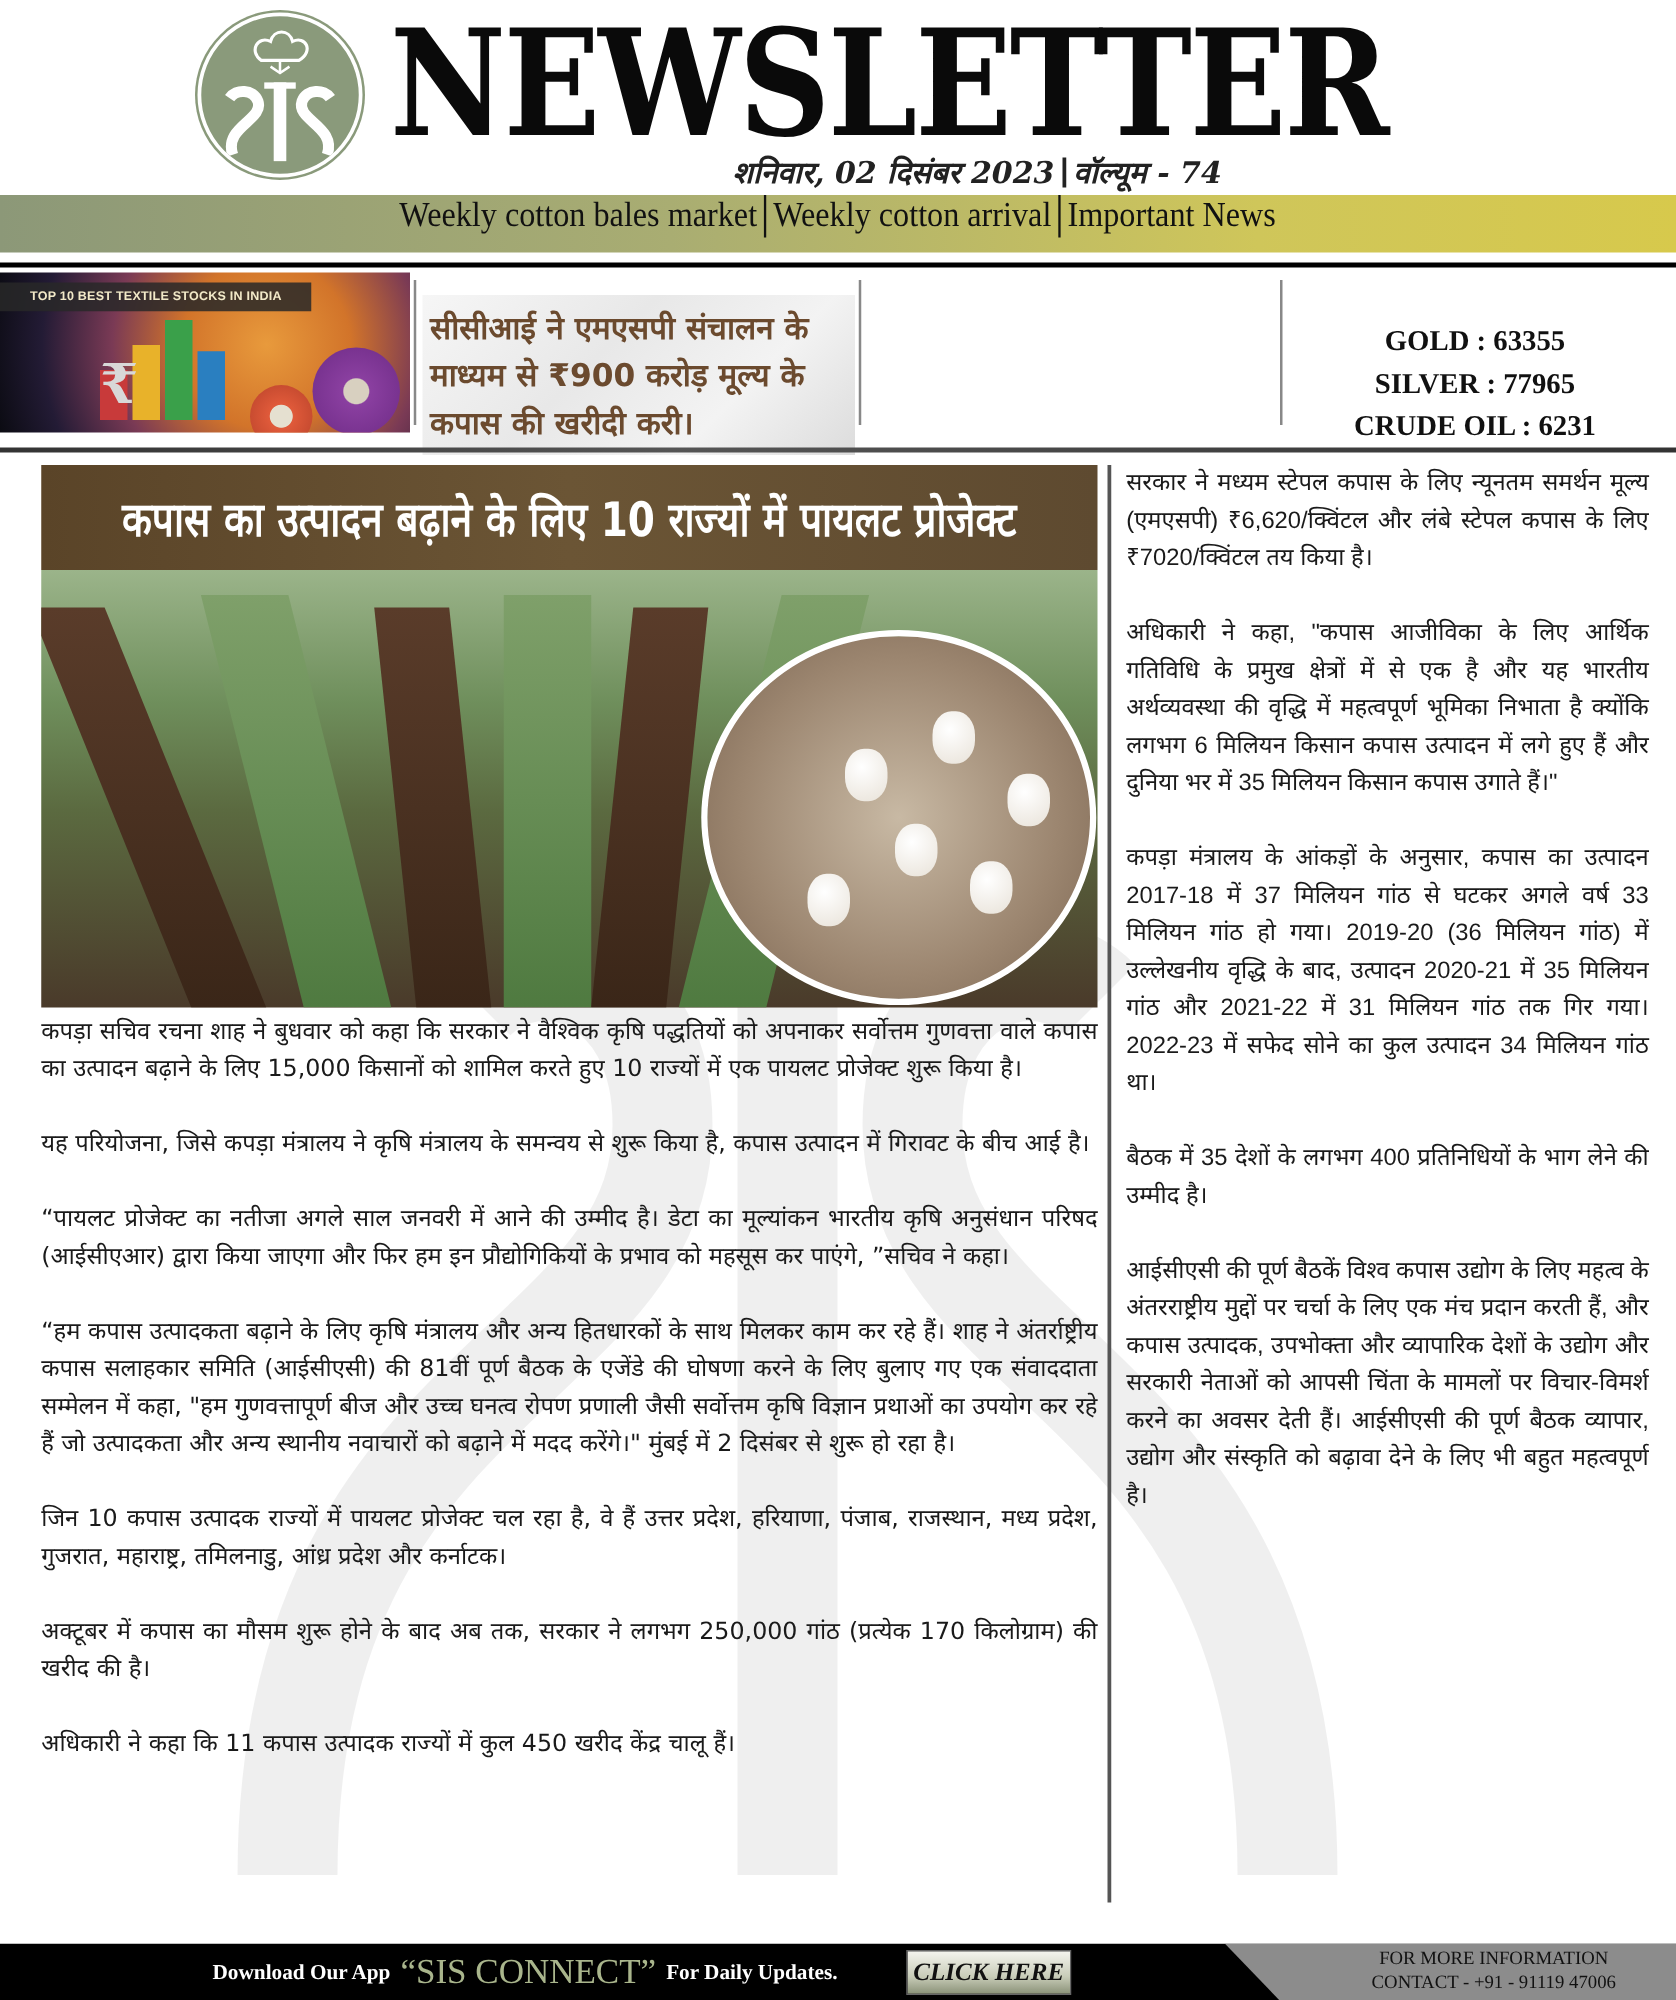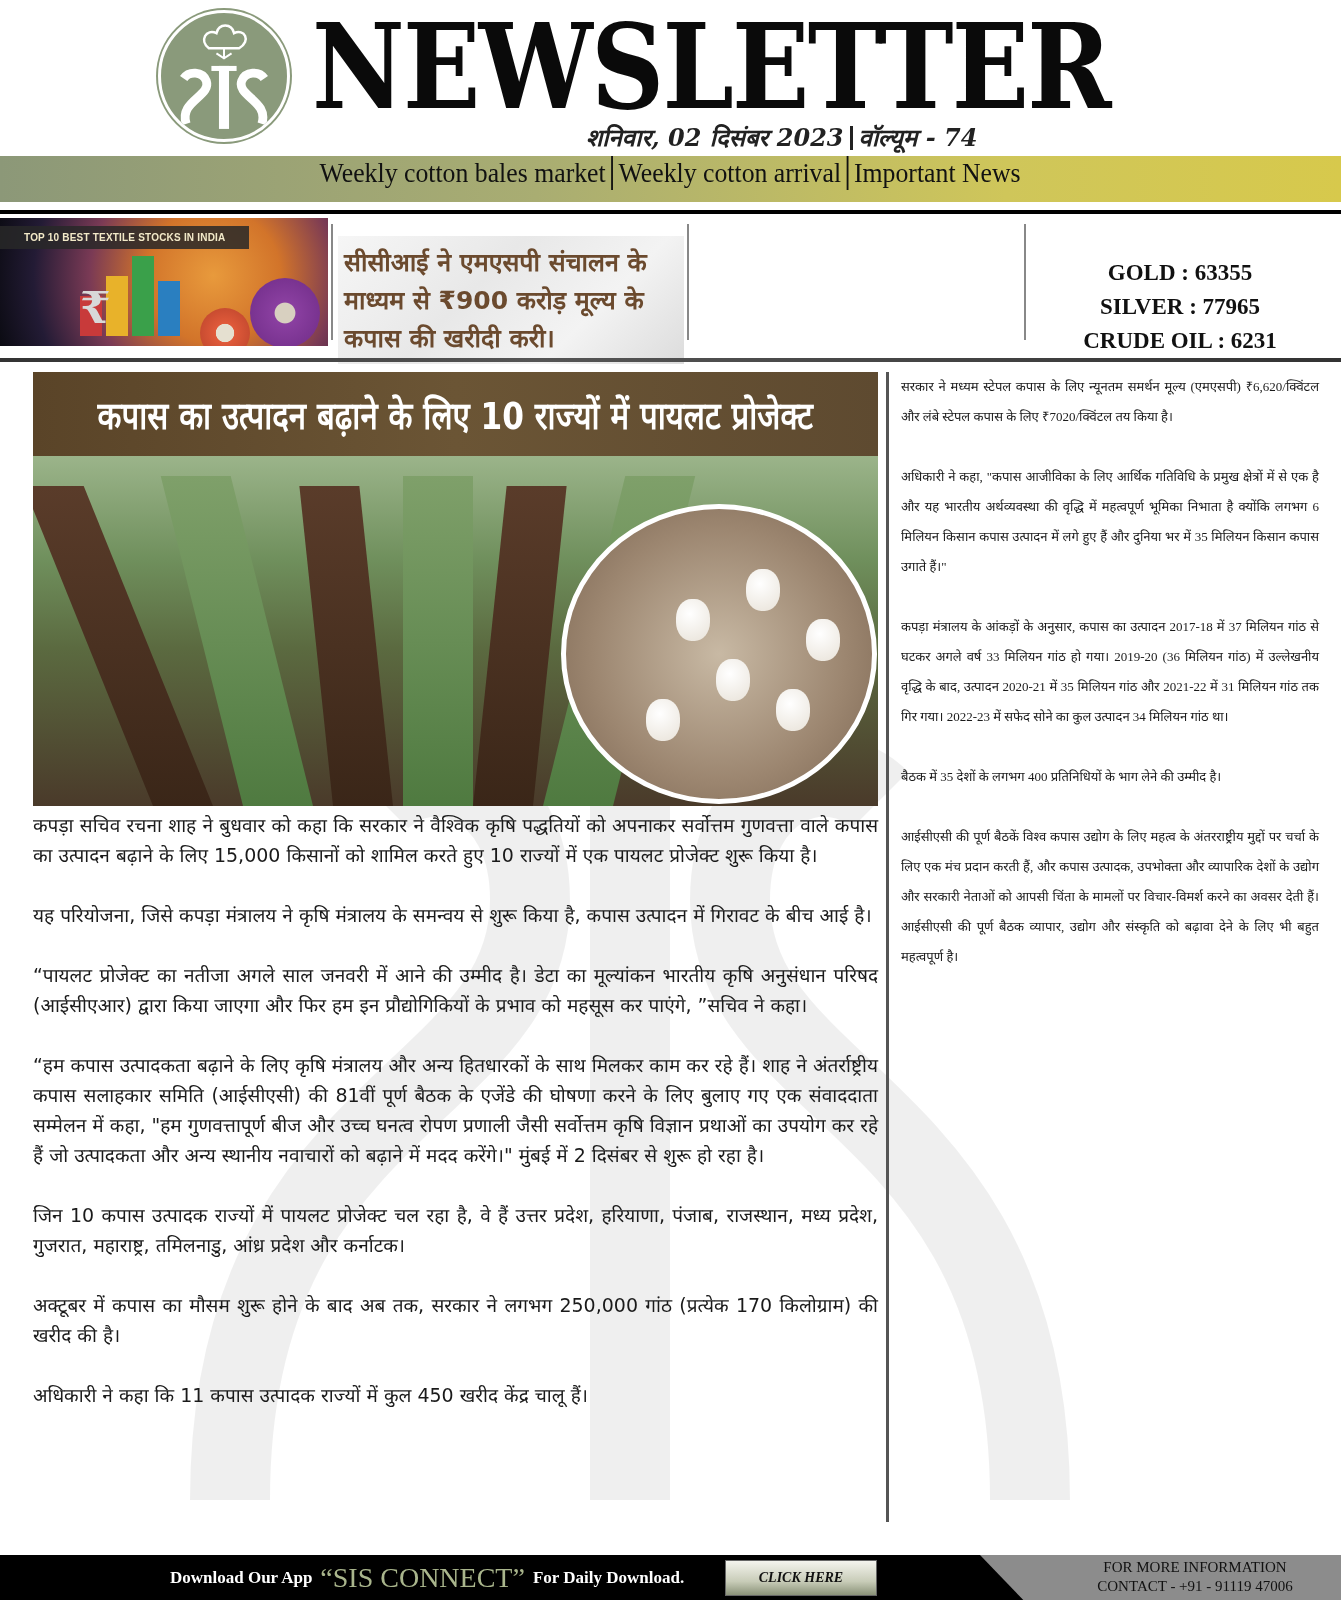--- a/index.html
+++ b/index.html
@@ -54,28 +54,28 @@
     .main-title h1 { font-family: "DejaVu Sans", sans-serif; font-weight: bold; font-size: 38px; color: #ffffff; white-space: nowrap; transform: scaleX(0.82); }
     .hero { position: absolute; left: 33px; top: 456px; width: 845px; height: 350px; overflow: hidden; background: linear-gradient(180deg, #9bb48a 0%, #6f8f5c 30%, #5b6a40 55%, #4a3a2a 100%); }
     .hero .row { position: absolute; bottom: 0; width: 70px; height: 330px; background: linear-gradient(180deg, #7fa06a, #4f7a40); transform-origin: bottom center; }
     .hero .soil { position: absolute; bottom: 0; width: 60px; height: 320px; background: linear-gradient(180deg, #5a3c2a, #3a2618); transform-origin: bottom center; }
     .hero .inset { position: absolute; left: 528px; top: 48px; width: 316px; height: 300px; border-radius: 50%; border: 5px solid #ffffff; background: radial-gradient(circle at 50% 50%, #c8b9a4 0%, #9c8670 60%, #7a6450 100%); overflow: hidden; }
     .hero .inset .boll { position: absolute; width: 34px; height: 42px; border-radius: 45%; background: radial-gradient(circle at 40% 35%, #ffffff, #e8e2d8); }
 
     .body-left { position: absolute; left: 33px; top: 810px; width: 845px; font-family: "DejaVu Sans", sans-serif; font-size: 19px; line-height: 30px; color: #1a1a1a; text-align: justify; }
     .body-left p { margin-bottom: 30px; }
     .col-sep { position: absolute; left: 886px; top: 372px; width: 3px; height: 1150px; background: #555; }
-    .body-right { position: absolute; left: 901px; top: 372px; width: 418px; font-family: Liberation Serif, serif; font-size: 13px; line-height: 30px; color: #1a1a1a; text-align: justify; }
+    .body-right { position: absolute; left: 901px; top: 372px; width: 418px; font-family: Liberation Sans, sans-serif; font-size: 19px; line-height: 30px; color: #1a1a1a; text-align: justify; }
     .body-right p { margin-bottom: 30px; }
 
     
     .footer { position: absolute; left: 0; top: 1555px; width: 1341px; height: 45px; background: #000; }
     .footer .dl { position: absolute; left: 170px; top: 0; height: 45px; display: flex; align-items: center; color: #fff; font-family: "Liberation Serif", serif; font-weight: bold; font-size: 17px; white-space: nowrap; }
     .footer .dl .app { font-size: 28px; color: #a9b58c; margin: 0 8px; font-weight: normal; }
-    .footer .click { position: absolute; left: 725px; top: 5px; width: 152px; height: 36px; background: linear-gradient(180deg, #f4f4ee 0%, #c8ccb8 60%, #8a9278 100%); border: 1px solid #666; color: #111; font-family: "Liberation Serif", serif; font-style: italic; font-weight: bold; font-size: 14px; display: flex; align-items: center; justify-content: center; cursor: pointer; }
+    .footer .click { position: absolute; left: 725px; top: 5px; width: 132px; height: 36px; background: linear-gradient(180deg, #f4f4ee 0%, #c8ccb8 60%, #8a9278 100%); border: 1px solid #666; color: #111; font-family: "Liberation Serif", serif; font-style: italic; font-weight: bold; font-size: 20px; display: flex; align-items: center; justify-content: center; cursor: pointer; }
     .footer .info { position: absolute; left: 980px; top: 0; width: 361px; height: 45px; background: #8c8c8c; clip-path: polygon(0 0, 100% 0, 100% 100%, 12% 100%); }
     .footer .info-text { position: absolute; left: 1050px; top: 3px; width: 290px; text-align: center; font-family: "Liberation Serif", serif; font-size: 15px; line-height: 19px; color: #111; }
   </style>
 </head>
 <body>
 
 <svg class="watermark" viewBox="0 0 100 82">
   <path d="M10 80 C10 40, 40 40, 40 20 C40 8, 30 5, 25 10" stroke="#000" stroke-width="8" fill="none"></path>
   <rect x="46" y="5" width="8" height="75" fill="#000"></rect>
   <path d="M90 80 C90 40, 60 40, 60 20 C60 8, 70 5, 75 10" stroke="#000" stroke-width="8" fill="none"></path>
@@ -173,21 +173,21 @@
   <p>अधिकारी ने कहा, "कपास आजीविका के लिए आर्थिक गतिविधि के प्रमुख क्षेत्रों में से एक है और यह भारतीय अर्थव्यवस्था की वृद्धि में महत्वपूर्ण भूमिका निभाता है क्योंकि लगभग 6 मिलियन किसान कपास उत्पादन में लगे हुए हैं और दुनिया भर में 35 मिलियन किसान कपास उगाते हैं।"</p>
   <p> कपड़ा मंत्रालय के आंकड़ों के अनुसार, कपास का उत्पादन 2017-18 में 37 मिलियन गांठ से घटकर अगले वर्ष 33 मिलियन गांठ हो गया। 2019-20 (36 मिलियन गांठ) में उल्लेखनीय वृद्धि के बाद, उत्पादन 2020-21 में 35 मिलियन गांठ और 2021-22 में 31 मिलियन गांठ तक गिर गया। 2022-23 में सफेद सोने का कुल उत्पादन 34 मिलियन गांठ था।</p>
   <p>बैठक में 35 देशों के लगभग 400 प्रतिनिधियों के भाग लेने की उम्मीद है।</p>
   <p>आईसीएसी की पूर्ण बैठकें विश्व कपास उद्योग के लिए महत्व के अंतरराष्ट्रीय मुद्दों पर चर्चा के लिए एक मंच प्रदान करती हैं, और कपास उत्पादक, उपभोक्ता और व्यापारिक देशों के उद्योग और सरकारी नेताओं को आपसी चिंता के मामलों पर विचार-विमर्श करने का अवसर देती हैं। आईसीएसी की पूर्ण बैठक व्यापार, उद्योग और संस्कृति को बढ़ावा देने के लिए भी बहुत महत्वपूर्ण है।</p>
 </div>
 
 <footer class="footer">
   <div class="dl">
     <span>Download Our App</span>
     <span class="app">“SIS CONNECT”</span>
-    <span>For Daily Download.</span>
+    <span>For Daily Updates.</span>
   </div>
   <div class="click">CLICK HERE</div>
   <div class="info"></div>
   <div class="info-text">
     <div>FOR MORE INFORMATION</div>
     <div>CONTACT - +91 - 91119 47006</div>
   </div>
 </footer>
 
 </body></html>

